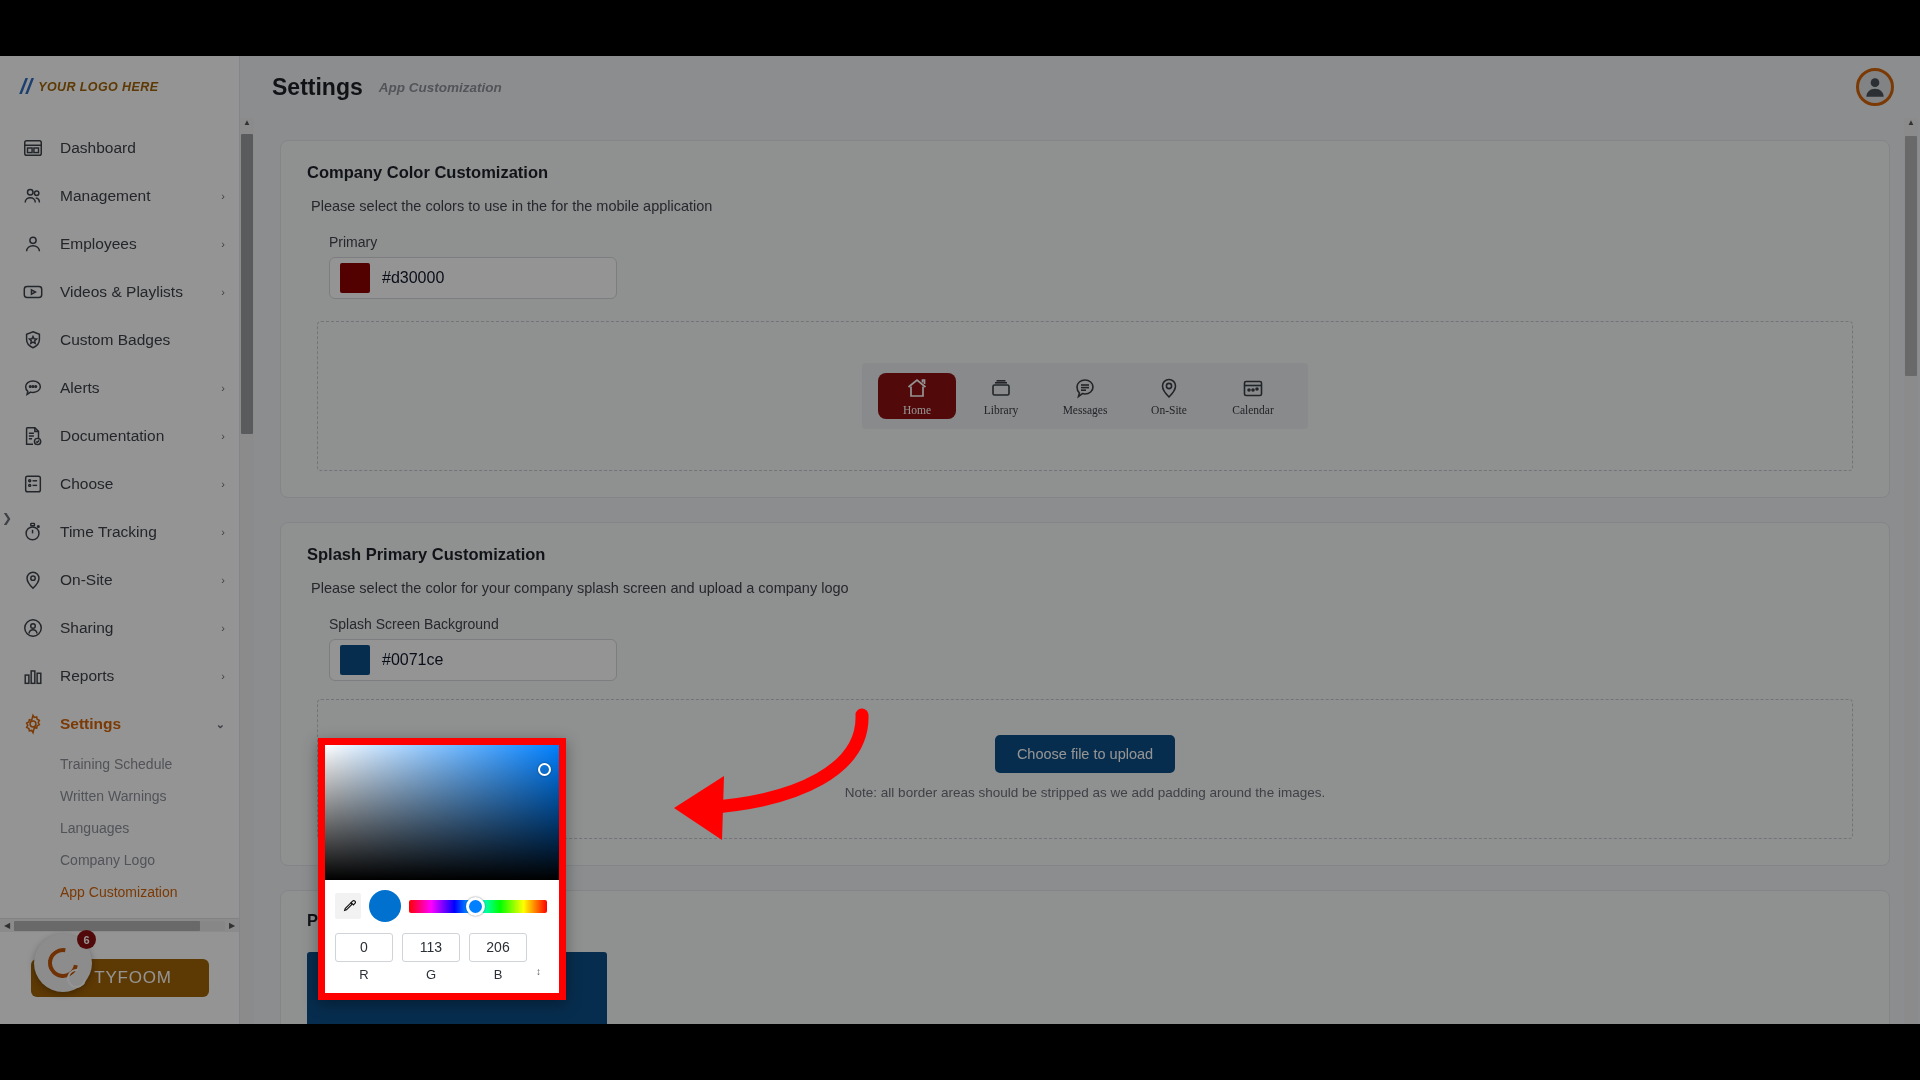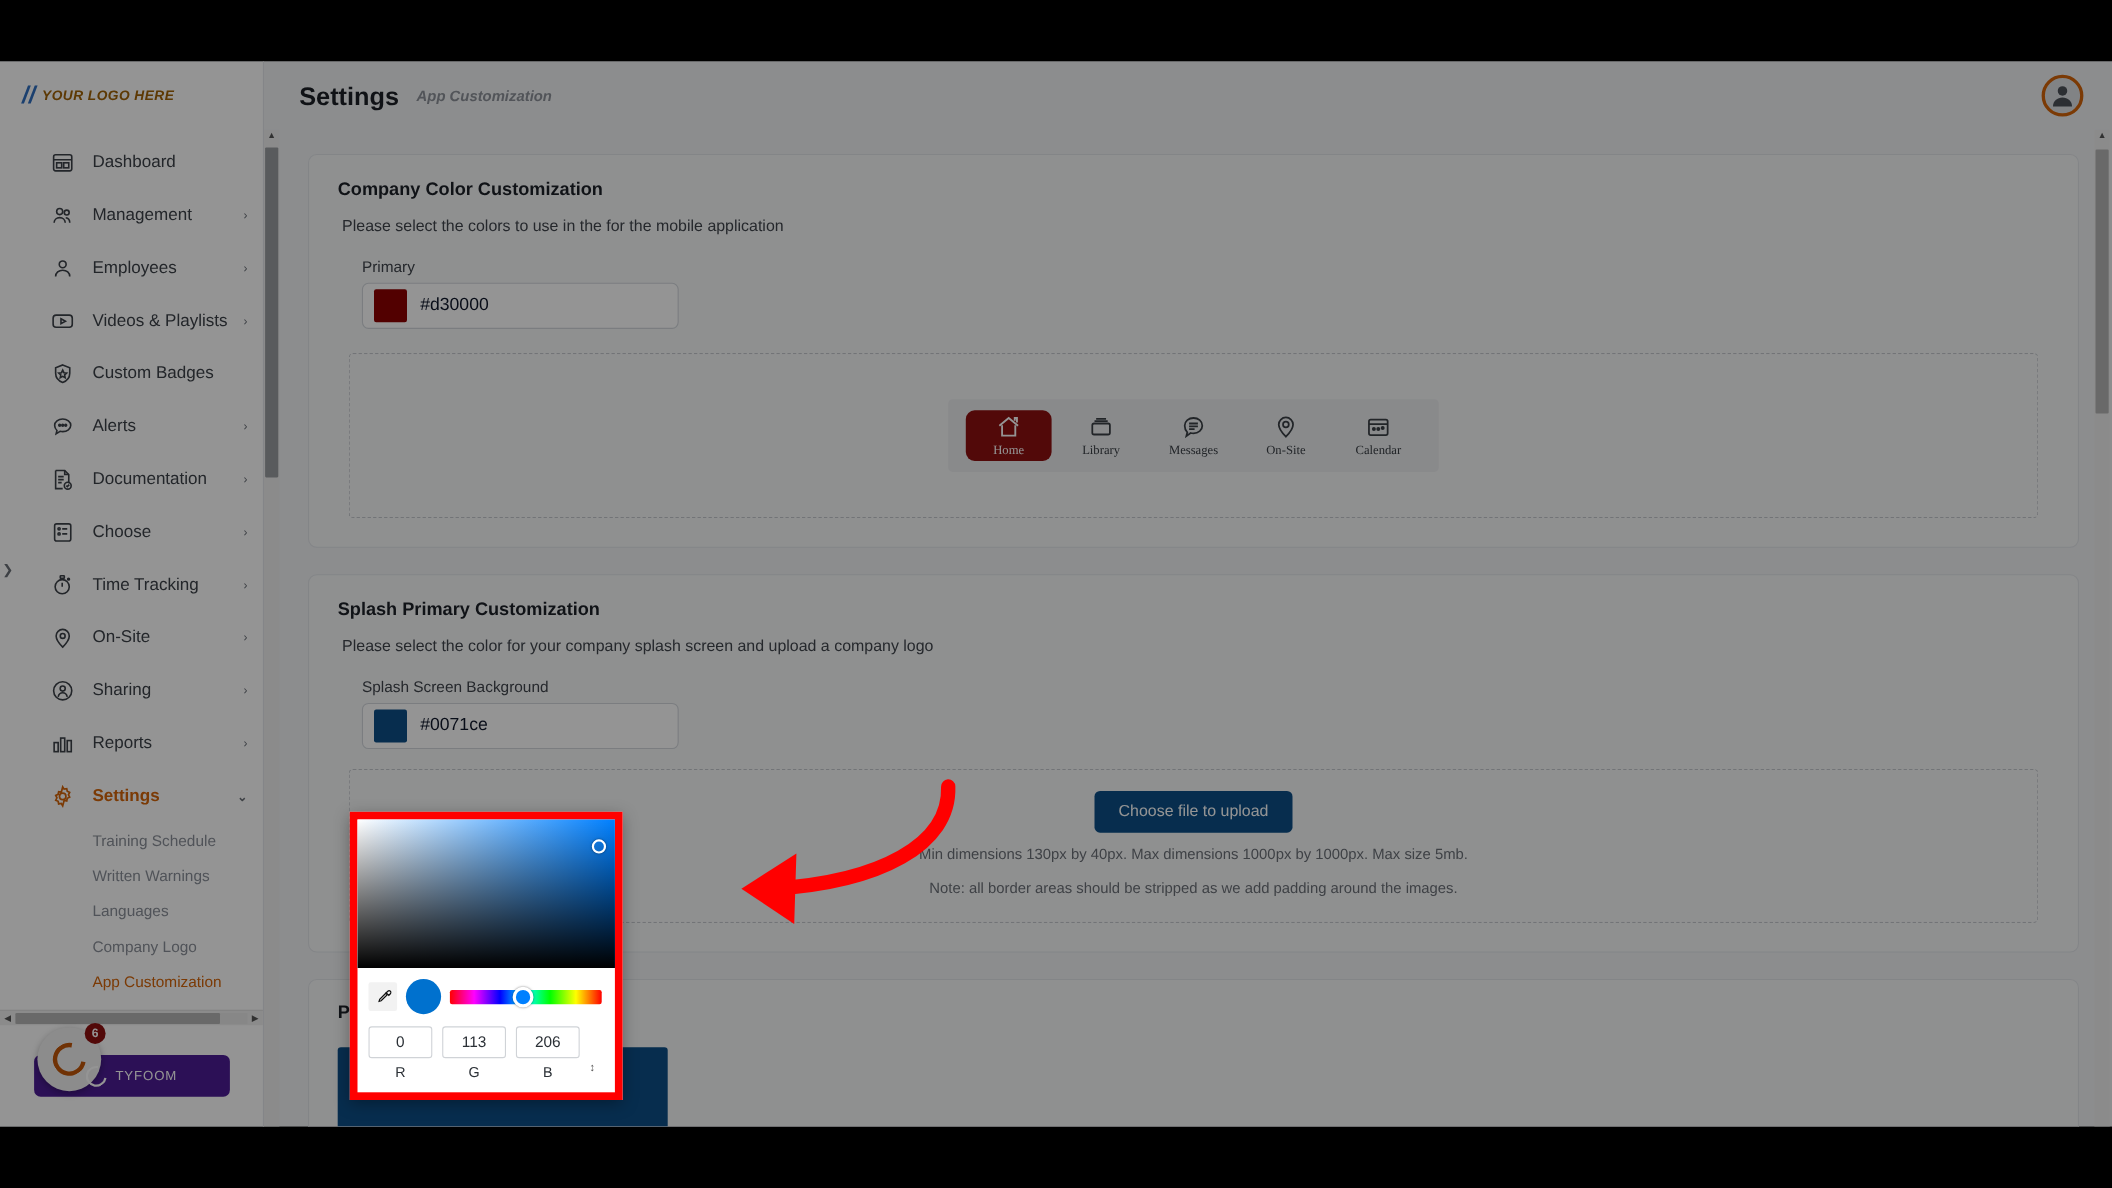--- a/index.html
+++ b/index.html
@@ -38,21 +38,21 @@
     padding-left: 20px; gap: 6px;
   }
   #brand .logo-mark {
     color: #2f6fc0; font-size: 22px; font-weight: 700;
     font-style: italic; line-height: 1;
   }
   #brand .logo-text {
     color: #a16207; font-size: 12.5px; font-weight: 700;
     font-style: italic; letter-spacing: 0.4px;
   }
-  #nav { flex: 1; overflow: hidden; padding-top: 6px; position: relative; padding-left: 24px; }
+  #nav { flex: 1; overflow: hidden; padding-top: 6px; position: relative; }
   .nav-item {
     display: flex; align-items: center;
     height: 48px; padding: 0 14px 0 20px;
     color: #3d4249; font-size: 15.5px;
     cursor: pointer; position: relative;
   }
   .nav-item .nv-ico {
     width: 26px; height: 26px; margin-right: 14px;
     flex: 0 0 26px; display: flex; align-items: center; justify-content: center;
   }
@@ -83,24 +83,24 @@
   }
   #sidebar-hscroll .thumb {
     position: absolute; left: 0; top: 0; height: 10px;
     width: 88%; background: #b6b6b6; border-radius: 1px;
   }
   #tyfoom-wrap {
     height: 92px; position: relative;
     display: flex; align-items: center; justify-content: center;
   }
   #tyfoom-btn {
-    width: 178px; height: 38px; background: #4c1d95;
+    width: 178px; height: 38px; background: #a16207;
     border-radius: 6px; color: #fff;
     display: flex; align-items: center; justify-content: center;
-    gap: 8px; font-size: 12px; letter-spacing: 0.8px;
+    gap: 8px; font-size: 17px; letter-spacing: 0.8px;
     cursor: pointer;
   }
   #tyfoom-btn .swirl {
     width: 19px; height: 19px; border-radius: 50%;
     border: 2.4px solid #ffffff; border-right-color: transparent;
     transform: rotate(-35deg);
   }
   #help-bubble {
     position: absolute; left: 34px; top: 2px;
     width: 58px; height: 58px; border-radius: 50%;
@@ -590,21 +590,20 @@
       <div class="card-title">Splash Primary Customization</div>
       <div class="card-sub">Please select the color for your company splash screen and upload a company logo</div>
       <div class="field-label">Splash Screen Background</div>
       <div class="color-input">
         <span class="color-swatch" style="background:#0d4f87"></span>
         <span class="color-value">#0071ce</span>
       </div>
 
       <div id="upload-box">
         <button id="upload-btn">Choose file to upload</button>
-        <div class="upload-note">Min dimensions 130px by 40px. Max dimensions 1000px by 1000px. Max size 5mb.</div>
         <div class="upload-note">Note: all border areas should be stripped as we add padding around the images.</div>
       </div>
     </div>
 
     <div id="third-card">
       <div id="third-title">P</div>
       <div id="third-swatch"></div>
     </div>
   </div>
 

